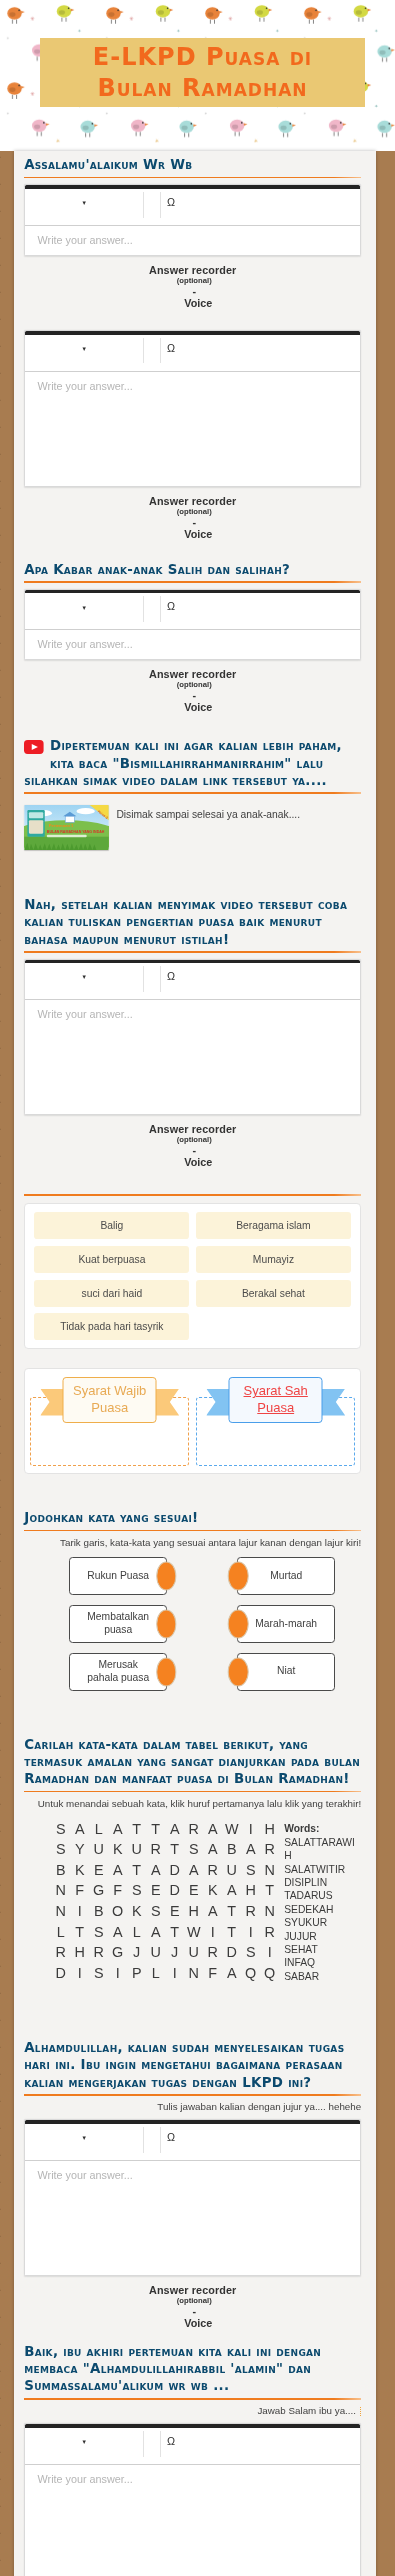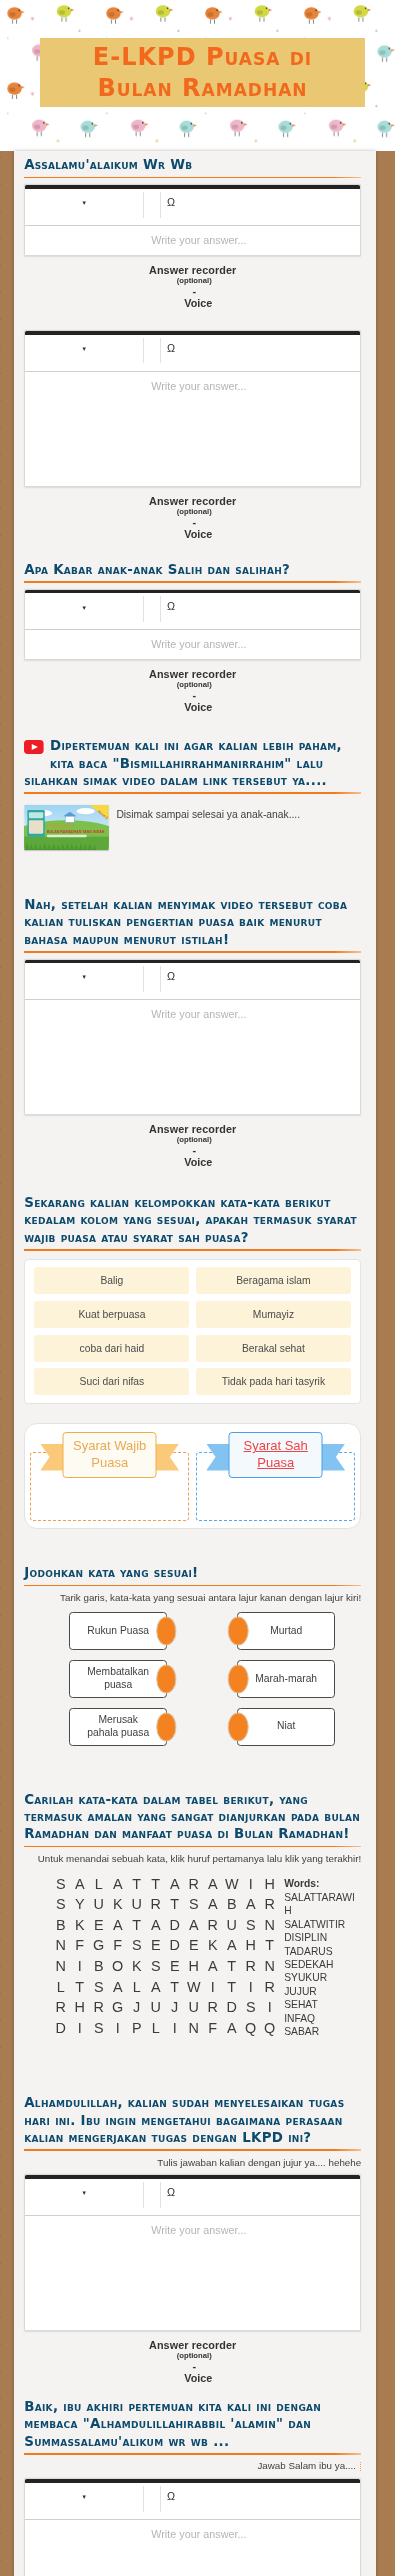--- a/index.html
+++ b/index.html
@@ -46,21 +46,21 @@
   
   .editor { margin-top:5.7px; border:0.5px solid #d9d9d9; border-radius:1.5px; background:#fff;
     box-shadow:0 0.5px 1.5px rgba(0,0,0,.10); }
   .ed-topbar { height:3.6px; background:#232323; border-radius:1.5px 1.5px 0 0; }
   .ed-toolbar { height:37px; display:flex; align-items:stretch; border-bottom:0.5px solid #cfcfcf; }
   .tb-main { width:118px; display:flex; align-items:flex-start; justify-content:center; padding-top:10.3px; cursor:pointer; }
   .caret { font-size:6.7px; color:#2d2d2d; }
   .tb-sep { width:0.5px; background:#e2e2e2; margin:3.1px 0 7.2px 0; }
   .tb-small { width:16px; }
   .tb-omega { padding:7.2px 0 0 6.7px; font-size:10.8px; color:#2d2d2d; cursor:pointer; }
-  .ed-write { position:relative; padding:8.2px 0 0 12.4px;text-align:center; }
+  .ed-write { position:relative; padding:8.2px 0 0 12.4px; }
   .ed-write .ph { color:#b5b5b5; font-size:10.8px; }
   .editor-short .ed-write { height:29px; }
   .editor-tall  .ed-write { height:114px; }
 
   
   .recorder { margin-top:8.2px; height:31px; display:flex; align-items:center;flex-direction:column; }
   .rec-label { font-weight:700; color:#333; font-size:10.8px; letter-spacing:0.1px; }
   .rec-opt { font-weight:700; color:#333; font-size:7.7px; margin-left:3.1px; }
   .rec-dash { font-weight:700; color:#333; font-size:10.8px; margin-left:3.1px; }
   .rec-mic { width:16px; height:24px; background:#4fb3a9; border-radius:50%;
@@ -74,21 +74,21 @@
   .thumb { width:85px; height:45px; border-radius:1px; overflow:hidden; flex:0 0 auto; cursor:pointer;
     box-shadow:0 0.5px 1px rgba(0,0,0,.2); }
   .vid-caption { color:#3f3f3f; font-size:10.3px; margin:4.1px 0 0 7.2px; }
 
   
   .white-box { margin-top:7.7px; background:#fff; border:0.5px solid #e3e3e3; border-radius:4.1px; }
   .wb-grid { display:grid; grid-template-columns:1fr 1fr; gap:6.7px; padding:7.7px 9.3px; }
   .wb-card { height:27px; background:#fcf3d9; border-radius:3.1px; display:flex; align-items:center;
     justify-content:center; color:#4b4b4b; font-size:10.3px; cursor:grab; }
 
-  .zones-box { margin-top:19px; height:106px; display:flex; padding:5.2px 4.1px; gap:5.2px;border-radius:13px; }
+  .zones-box { margin-top:19px; height:106px; display:flex; padding:5.2px 4.1px; gap:5.2px; }
   .zone { position:relative; flex:1 1 0; }
   .dash-area { position:absolute; left:1px; right:1px; top:23px; bottom:2.1px;
     border:1px dashed #f0a04a; border-radius:3.1px; background:#fff; }
   .zone-blue .dash-area { border-color:#5aa9ec; }
   .ribbon { position:absolute; top:3.1px; left:50%; transform:translateX(-50%); width:139px; height:49px; }
   .tail { position:absolute; top:11.3px; width:36px; height:27px; background:#fbc97a; }
   .zone-blue .tail { background:#82c3f2; }
   .tail-l { left:0;  clip-path:polygon(0 0, 100% 0, 100% 100%, 0 100%, 26% 50%); }
   .tail-r { right:0; clip-path:polygon(0 0, 100% 0, 74% 50%, 100% 100%, 0 100%); }
   .ribbon-label { position:absolute; left:50%; top:0; transform:translateX(-50%);
@@ -297,31 +297,29 @@
     <div class="recorder">
       <span class="rec-label">Answer recorder</span>
       <span class="rec-opt">(optional)</span>
       <span class="rec-dash">-</span>
       <span class="rec-mic"></span>
       <span class="rec-voice">Voice</span>
     </div>
   </div>
 
   <div class="mt78">
-    <div class="qheading">Sekarang kalian kelompokkan kata-kata berikut kedalam kolom yang sesuai, apakah termasuk syarat wajib puasa atau syarat sah puasa?</div>
     <div class="hr-orange"></div>
     <div class="white-box">
       <div class="wb-grid">
             <div class="wb-card">Balig</div>
             <div class="wb-card">Beragama islam</div>
             <div class="wb-card">Kuat berpuasa</div>
             <div class="wb-card">Mumayiz</div>
-            <div class="wb-card">coba dari haid</div>
+            <div class="wb-card">suci dari haid</div>
             <div class="wb-card">Berakal sehat</div>
-            <div class="wb-card">Suci dari nifas</div>
             <div class="wb-card">Tidak pada hari tasyrik</div>
           </div>
     </div>
     <div class="white-box zones-box">
       <div class="zone zone-orange">
         <div class="dash-area"></div>
         <div class="ribbon">
           <div class="tail tail-l"></div>
           <div class="tail tail-r"></div>
           <div class="ribbon-label">Syarat Wajib Puasa</div>

